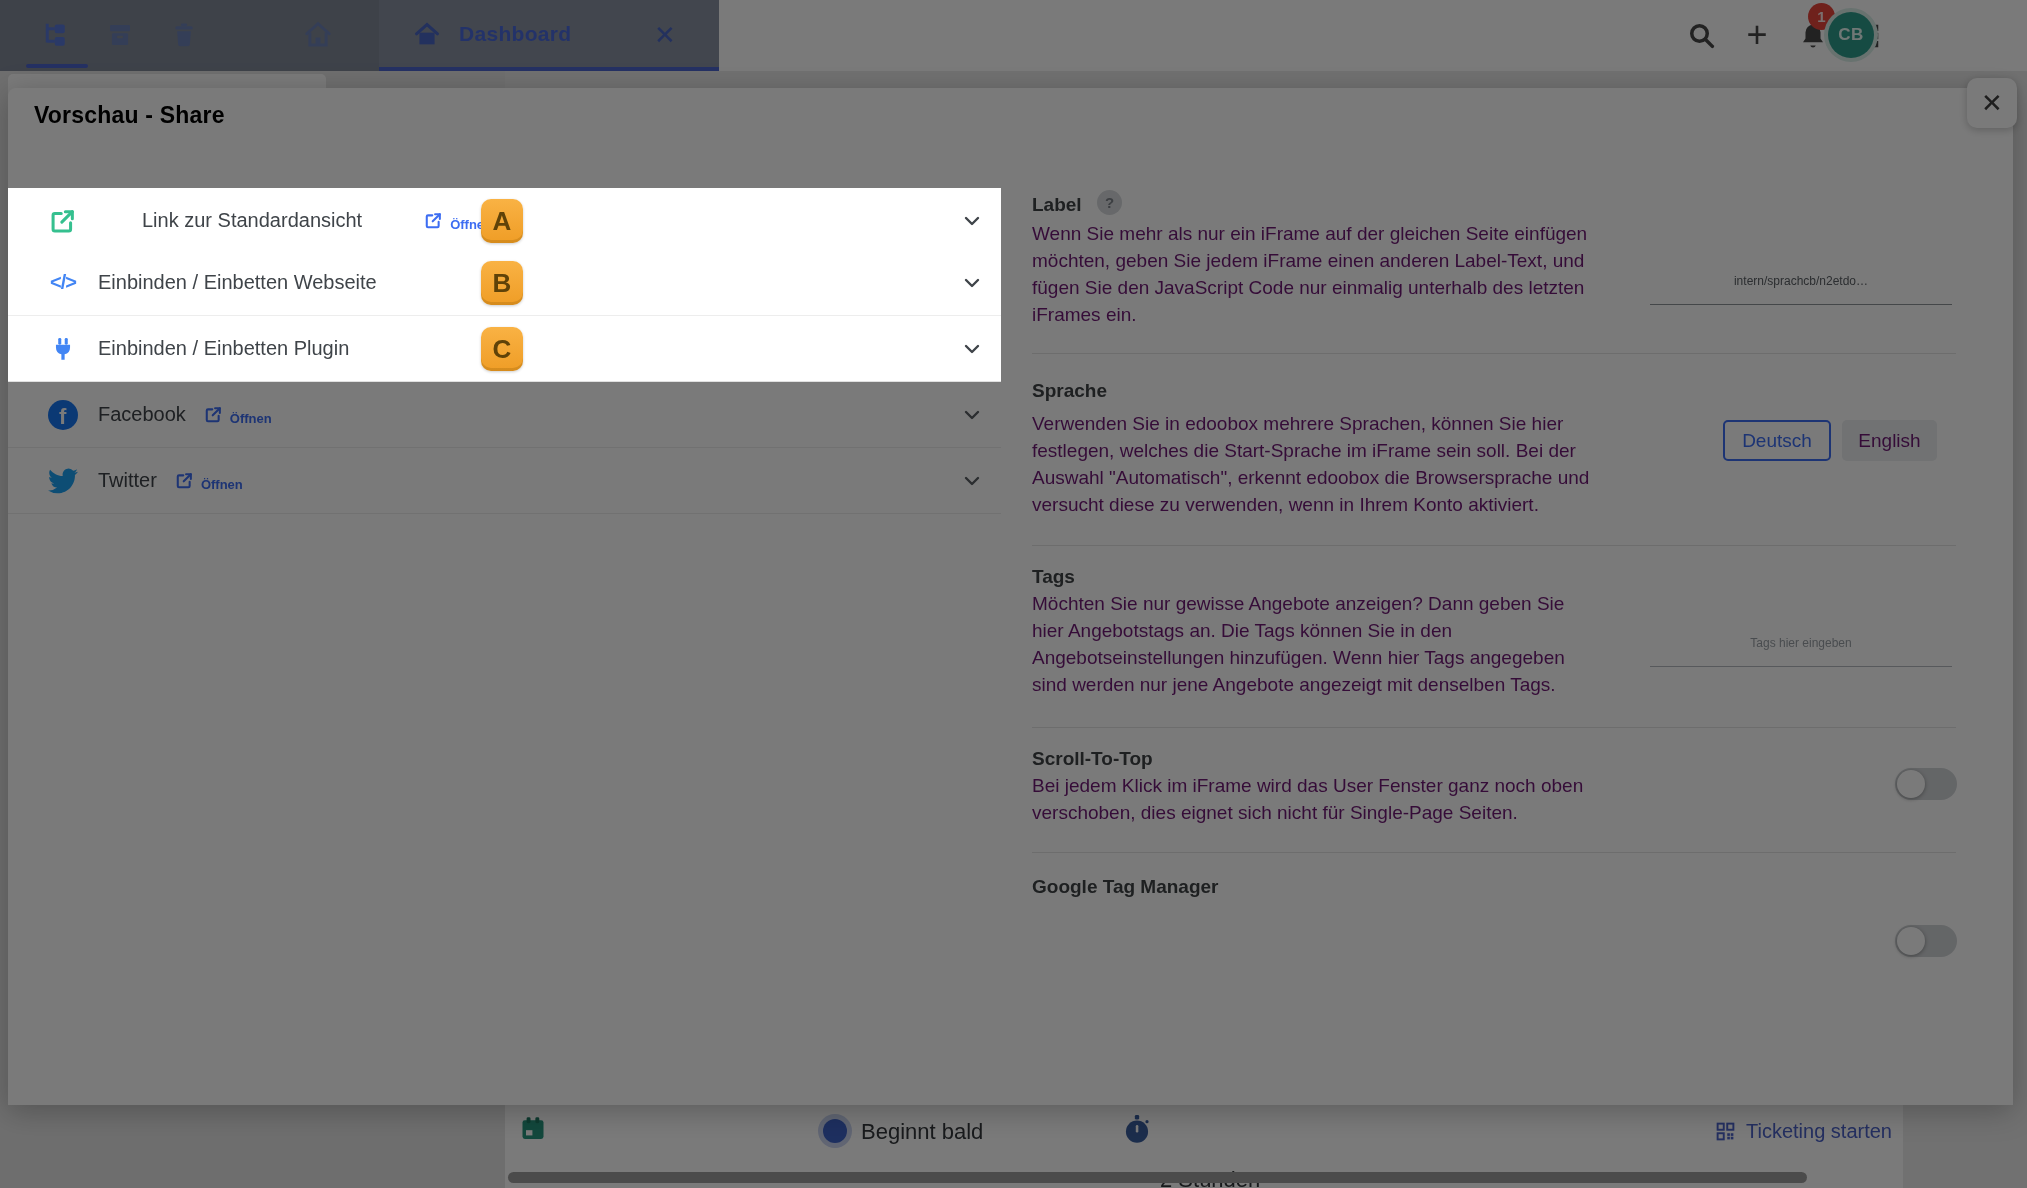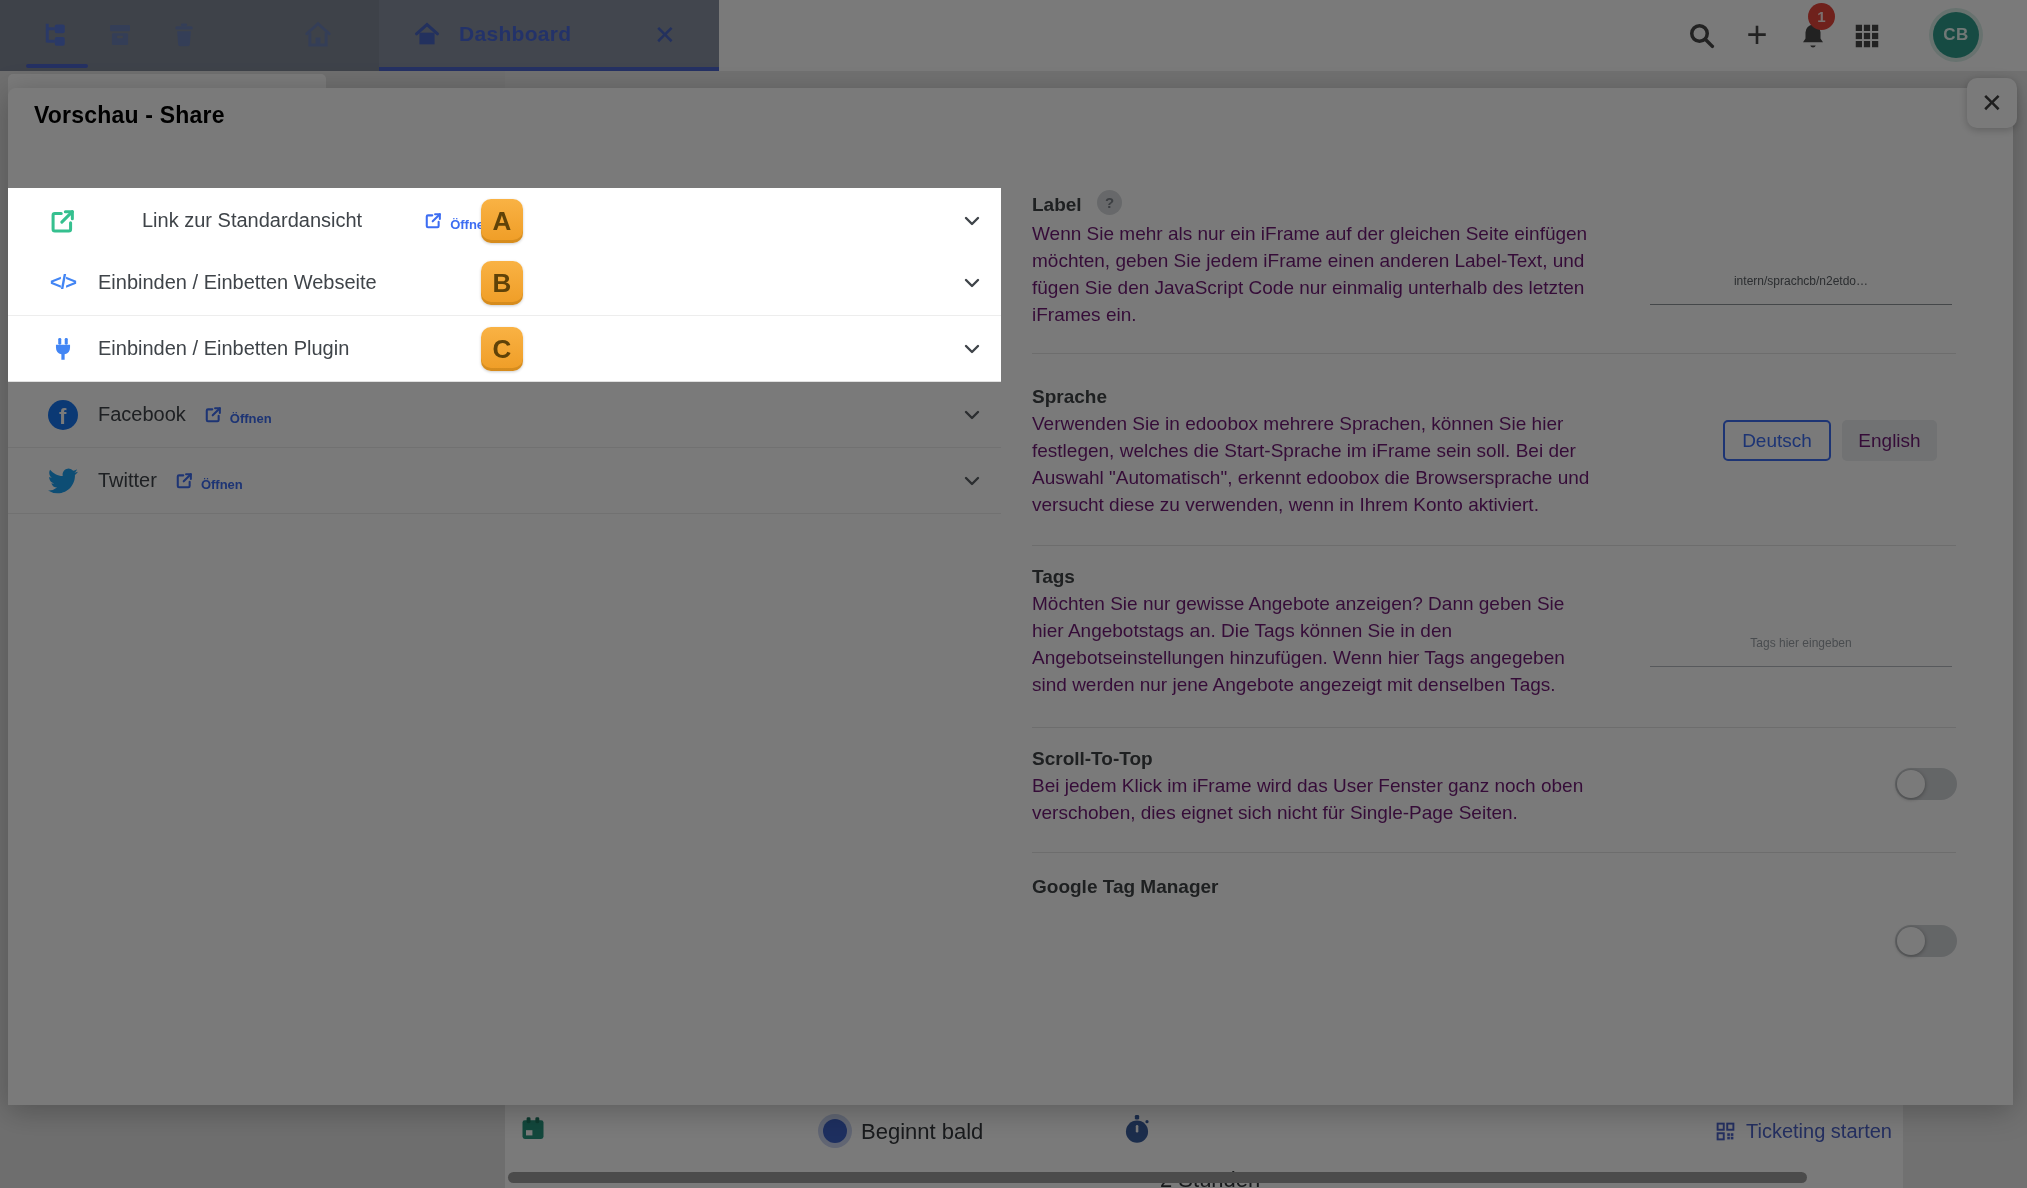--- a/index.html
+++ b/index.html
@@ -16,21 +16,21 @@
   .tab{left:379px;top:0;width:340px;height:71px;background:#8a92a4;}
   .tab-underline{left:0;top:67px;width:340px;height:4px;background:#4d66cf;}
   .tab-home{left:34px;top:21px;width:28px;height:28px;color:#4a66c4;}
   .tab-label{left:80px;top:22px;font-size:21px;font-weight:600;color:#4a6adb;letter-spacing:.3px;}
   .tab-close{left:268px;top:17px;width:36px;height:36px;font-size:26px;color:#4a66c4;
              display:flex;align-items:center;justify-content:center;cursor:pointer;}
   .hicon{top:21px;width:30px;height:30px;color:#474747;}
   .plus-glyph{font-size:36px;line-height:28px;font-weight:500;text-align:center;}
   .bell-badge{left:1808px;top:3px;min-width:27px;height:27px;border-radius:14px;background:#e8453c;
               color:#ffe9e7;font-size:15px;font-weight:700;display:flex;align-items:center;justify-content:center;}
-  .avatar{left:1933px;top:12px;width:46px;height:46px;border-radius:50%;background:#2f9d8d;
+  .avatar{left:1828px;top:12px;width:46px;height:46px;border-radius:50%;background:#2f9d8d;
           box-shadow:0 0 0 4px #d9efe9;color:#eafaf6;font-size:17px;font-weight:600;
           display:flex;align-items:center;justify-content:center;letter-spacing:.5px;}
   .sidebar{left:0;top:71px;width:505px;height:1117px;background:#e7e7e7;}
   .sidebar-search{left:8px;top:74px;width:318px;height:34px;background:#ffffff;border-radius:5px;}
   .bottom-card{left:505px;top:1096px;width:1398px;height:92px;background:#ffffff;}
   .bbar-label{top:1119px;font-size:22px;color:#34383c;}
   .status-dot{left:823px;top:1119px;width:24px;height:24px;border-radius:50%;background:#3f63c8;
               box-shadow:0 0 0 5px rgba(63,99,200,.28);}
   .ticketing{left:1715px;top:1120px;display:flex;align-items:center;gap:10px;color:#4c63c9;}
   .ticketing span{font-size:20px;font-weight:500;}
@@ -210,21 +210,21 @@
 
   <div class="abs modal">
     <div class="abs modal-title">Vorschau - Share</div>
 
     <div class="abs rhead" style="top:106px;">Label</div>
     <div class="abs help-circle">?</div>
     <div class="abs rpara" style="top:132px;">Wenn Sie mehr als nur ein iFrame auf der gleichen Seite einfügen möchten, geben Sie jedem iFrame einen anderen Label-Text, und fügen Sie den JavaScript Code nur einmalig unterhalb des letzten iFrames ein.</div>
     <input class="abs uinput" style="top: 170px;" value="intern/sprachcb/n2etdo…">
     <div class="abs rdiv" style="top:265px;"></div>
 
-    <div class="abs rhead" style="top:298px;">Sprache</div>
+    <div class="abs rhead" style="top:292px;">Sprache</div>
     <div class="abs rpara" style="top:322px;">Verwenden Sie in edoobox mehrere Sprachen, können Sie hier festlegen, welches die Start-Sprache im iFrame sein soll. Bei der Auswahl "Automatisch", erkennt edoobox die Browsersprache und versucht diese zu verwenden, wenn in Ihrem Konto aktiviert.</div>
     <div class="abs btn btn-outline" style="top:332px;">Deutsch</div>
     <div class="abs btn btn-gray" style="top:332px;">English</div>
     <div class="abs rdiv" style="top:457px;"></div>
 
     <div class="abs rhead" style="top:478px;">Tags</div>
     <div class="abs rpara" style="top:502px;">Möchten Sie nur gewisse Angebote anzeigen? Dann geben Sie hier Angebotstags an. Die Tags können Sie in den Angebotseinstellungen hinzufügen. Wenn hier Tags angegeben sind werden nur jene Angebote angezeigt mit denselben Tags.</div>
     <input class="abs uinput" style="top: 532px; border-bottom-color: rgb(182, 187, 192);" placeholder="Tags hier eingeben">
     <div class="abs rdiv" style="top:639px;"></div>
 

